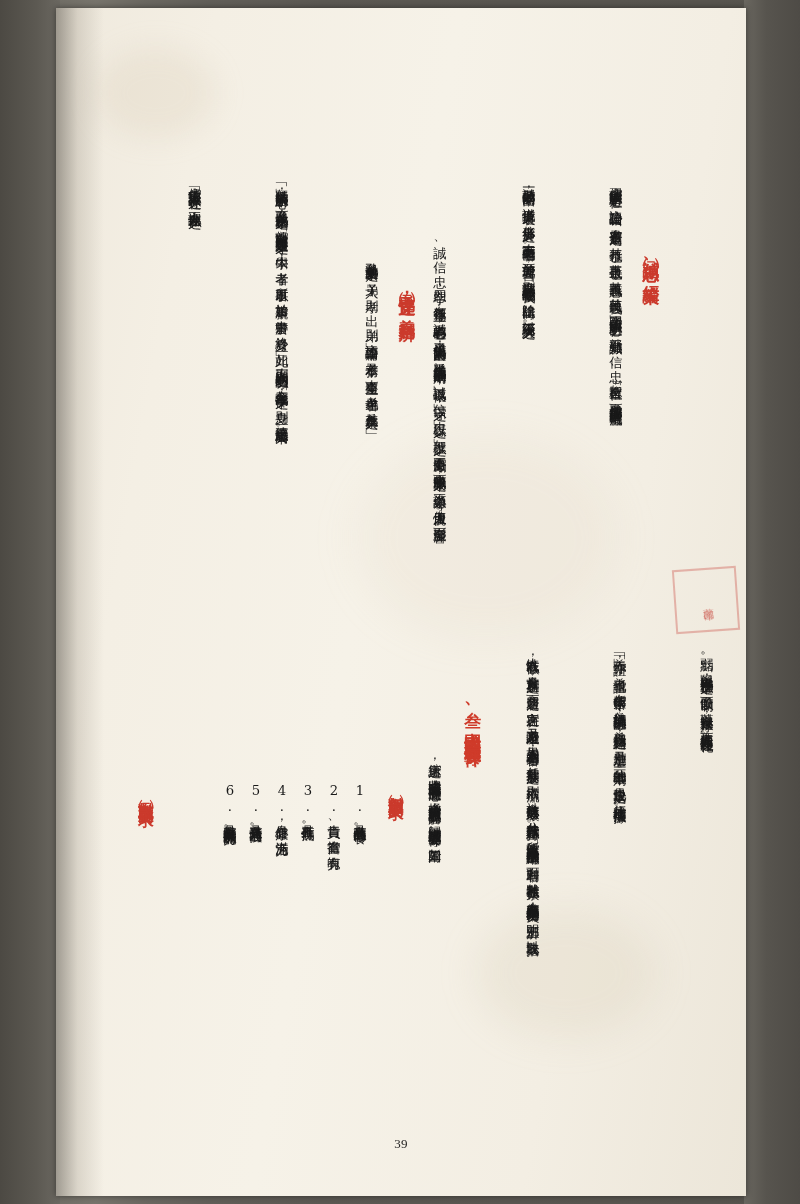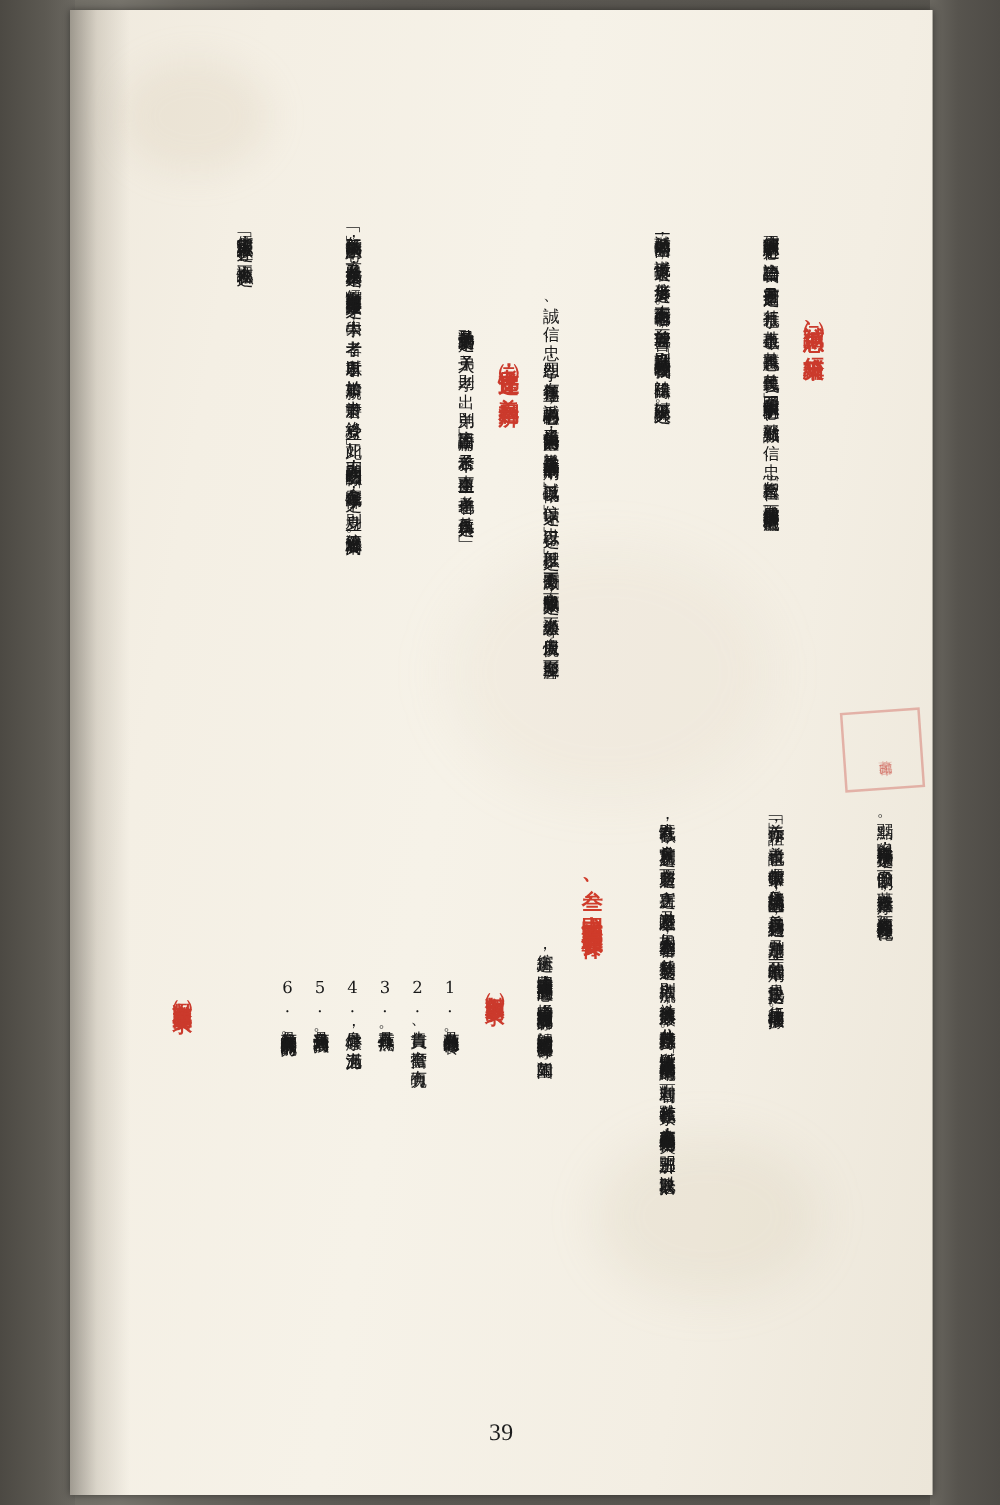--- a/index.html
+++ b/index.html
@@ -90,21 +90,21 @@
     font-size: 17px;
     letter-spacing: 0.12em;
   }
   .pagenum {
     position: absolute;
     left: 0;
     right: 0;
     top: 1128px;
     text-align: center;
     font-family: "Liberation Serif", serif;
-    font-size: 19px;
+    font-size: 13px;
     color: #1d1d1d;
     letter-spacing: 0.02em;
   }
   .stamp {
     position: absolute;
     left: 618px;
     top: 560px;
     width: 60px;
     height: 60px;
     border: 2px solid rgba(200,70,60,0.35);

